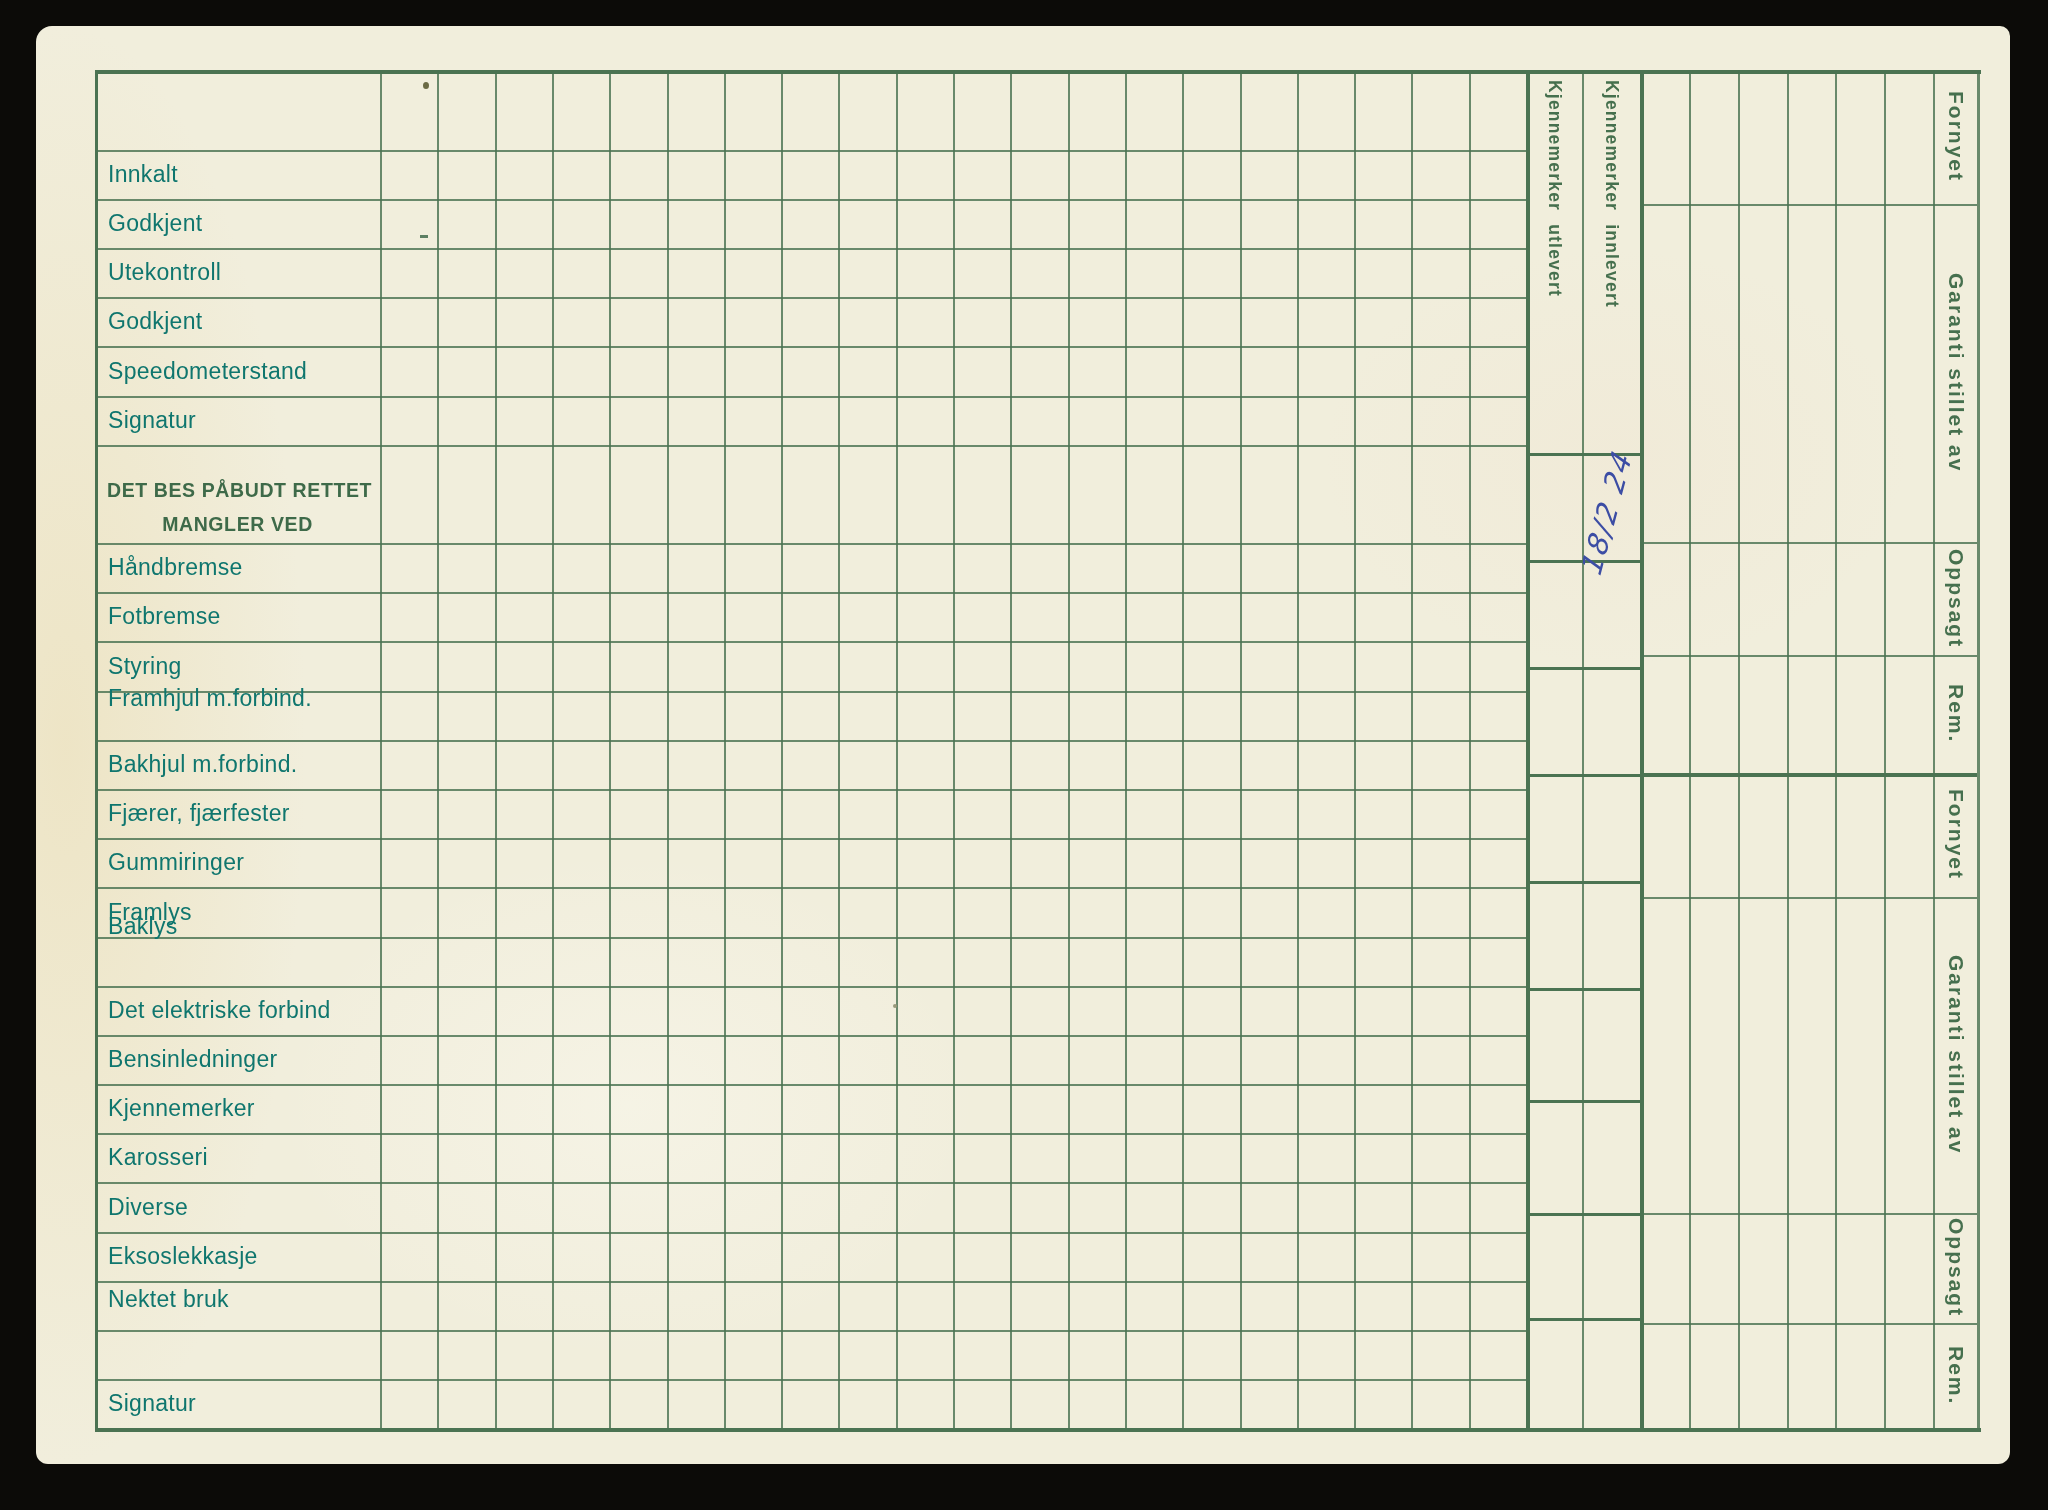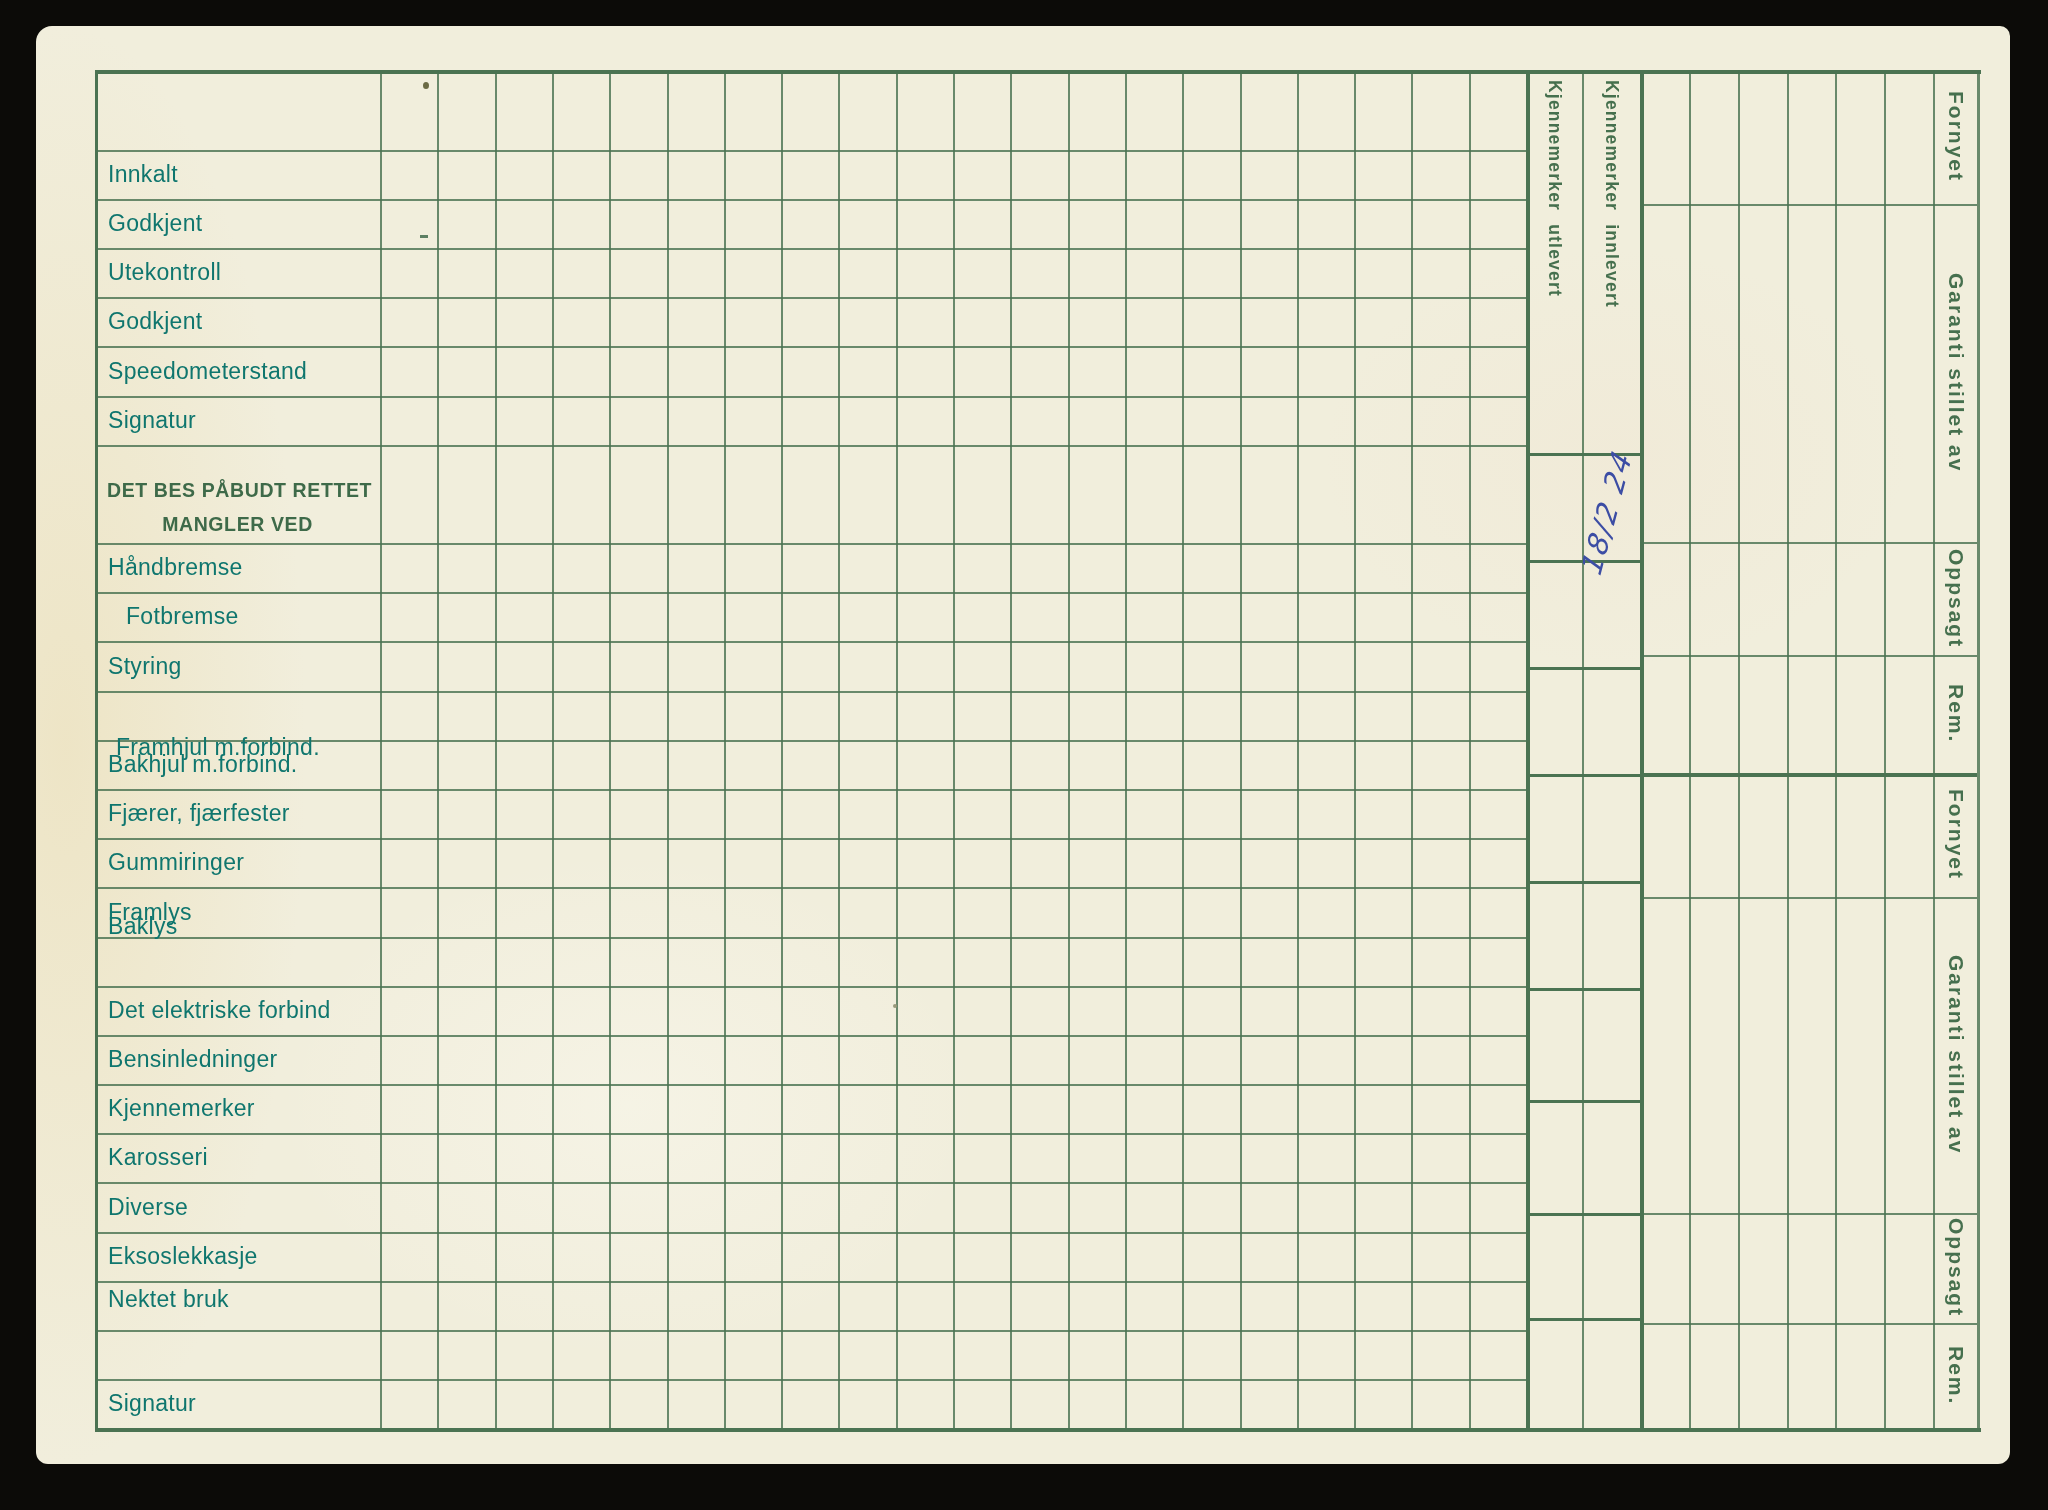--- a/index.html
+++ b/index.html
@@ -144,23 +144,23 @@
     </div>
 
   <div id="leftLabels">
       <div class="rowlabel" style="left: 95px; top: 150px; width: 285px; height: 49px;">Innkalt</div>
       <div class="rowlabel" style="left: 95px; top: 199px; width: 285px; height: 49px;">Godkjent</div>
       <div class="rowlabel" style="left: 95px; top: 248px; width: 285px; height: 49px;">Utekontroll</div>
       <div class="rowlabel" style="left: 95px; top: 297px; width: 285px; height: 49px;">Godkjent</div>
       <div class="rowlabel" style="left: 95px; top: 346px; width: 285px; height: 50px;">Speedometerstand</div>
       <div class="rowlabel" style="left: 95px; top: 396px; width: 285px; height: 49px;">Signatur</div>
       <div class="rowlabel" style="left: 95px; top: 543px; width: 285px; height: 49px;">Håndbremse</div>
-      <div class="rowlabel" style="left: 95px; top: 592px; width: 285px; height: 49px; margin-left: 18px;">Fotbremse</div>
+      <div class="rowlabel" style="left: 95px; top: 592px; width: 285px; height: 49px;">Fotbremse</div>
       <div class="rowlabel" style="left: 95px; top: 641px; width: 285px; height: 50px;">Styring</div>
-      <div class="rowlabel" style="left: 95px; top: 714px; width: 285px; height: 67px; margin-left: 8px;">Framhjul m.forbind.</div>
+      <div class="rowlabel" style="left: 95px; top: 665px; width: 285px; height: 67px;">Framhjul m.forbind.</div>
       <div class="rowlabel" style="left: 95px; top: 740px; width: 285px; height: 49px;">Bakhjul m.forbind.</div>
       <div class="rowlabel" style="left: 95px; top: 789px; width: 285px; height: 49px;">Fjærer, fjærfester</div>
       <div class="rowlabel" style="left: 95px; top: 838px; width: 232px; height: 49px;">Gummiringer</div>
       <div class="rowlabel" style="left: 95px; top: 887px; width: 285px; height: 50px;">Framlys</div>
       <div class="rowlabel" style="left: 95px; top: 911px; width: 285px; height: 31px;">Baklys</div>
       <div class="rowlabel" style="left: 95px; top: 986px; width: 285px; height: 49px;">Det elektriske forbind</div>
       <div class="rowlabel" style="left: 95px; top: 1035px; width: 285px; height: 49px;">Bensinledninger</div>
       <div class="rowlabel" style="left: 95px; top: 1084px; width: 285px; height: 49px;">Kjennemerker</div>
       <div class="rowlabel" style="left: 95px; top: 1133px; width: 285px; height: 49px;">Karosseri</div>
       <div class="rowlabel" style="left: 95px; top: 1182px; width: 285px; height: 50px;">Diverse</div>

